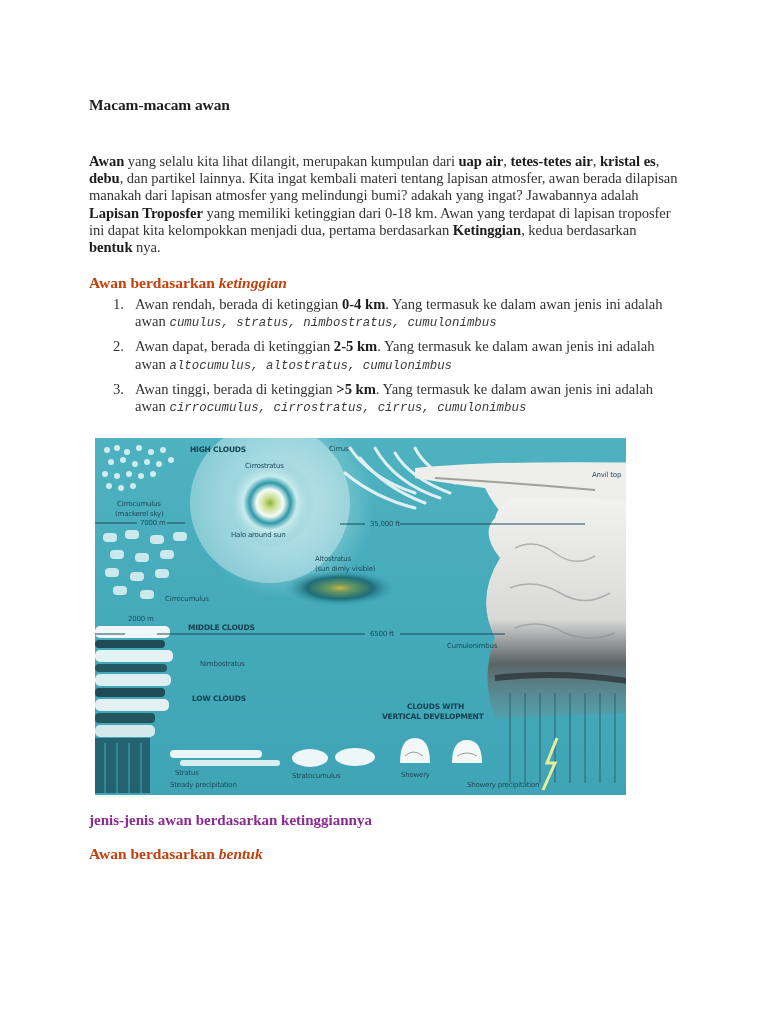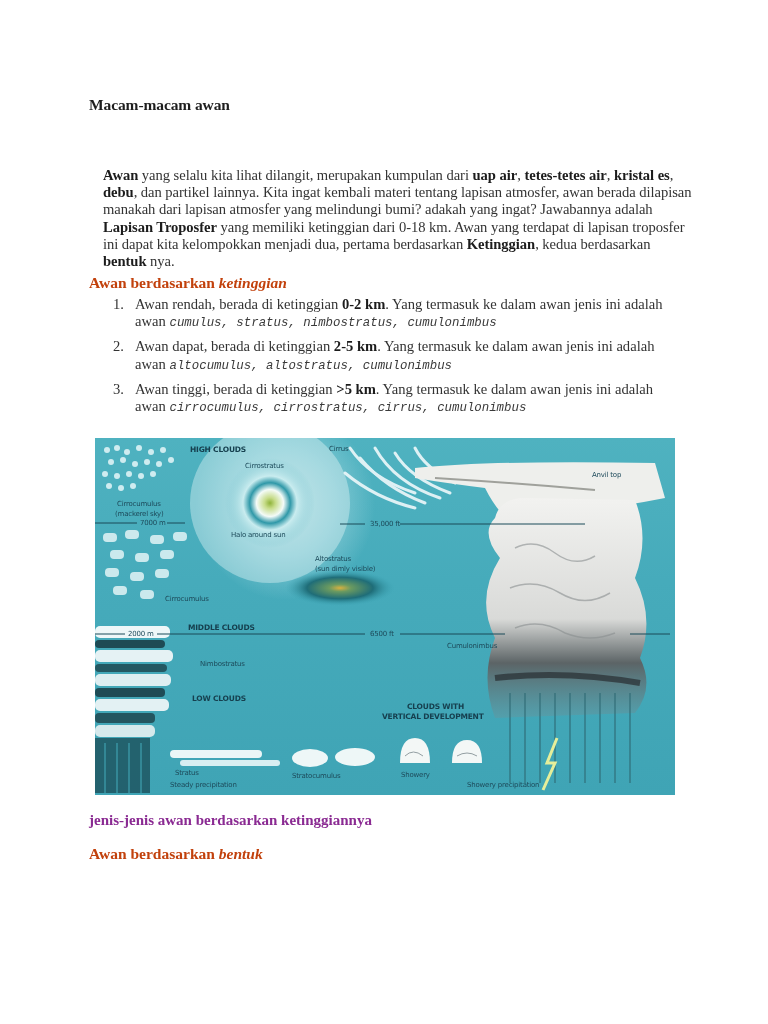--- a/index.html
+++ b/index.html
@@ -32,21 +32,21 @@
       font-family: "Liberation Serif", serif;
       font-size: 14.6px; line-height: 17.2px; color: #333;
       margin: 0; padding: 0; list-style: none;
     }
     .list li { position: relative; padding-left: 22px; margin-bottom: 6px; }
     .list .num { position: absolute; left: 0; top: 0; }
     .list i { font-family: Liberation Mono, monospace; font-size: 12.4px; color: #3a3a3a; }
     .list b { color: #1c1c1c; }
 
     .figure {
-      position: absolute; left: 95px; top: 438px; width: 580px; height: 357px;
+      position: absolute; left: 95px; top: 438px; width: 531px; height: 357px;
       overflow: hidden;
       background:
         radial-gradient(ellipse 90px 95px at 190px 67px, rgba(255,255,255,0.55) 0%, rgba(200,235,240,0.4) 55%, rgba(0,0,0,0) 100%),
         linear-gradient(180deg, #4fb2c0 0%, #46abbb 40%, #3fa4b5 100%);
       filter: blur(0.4px);
       text-align: center;
     }
     .figure .lbl {
       position: absolute; font-family: "DejaVu Sans", sans-serif;
       font-size: 7px; color: #1d4a5a; white-space: nowrap; letter-spacing: -0.2px;
@@ -57,29 +57,29 @@
       font-family: "Liberation Serif", serif; font-weight: bold;
       font-size: 15px; color: #8a2a92;
     }
   </style>
 </head>
 <body>
 
 <div class="page">
   <div class="title">Macam-macam awan</div>
 
-  <p class="intro" style="margin:14px">
+  <p class="intro" style="margin:0">
     <b>Awan</b><span> yang selalu kita lihat dilangit, merupakan kumpulan dari </span><b>uap air</b><span>, </span><b>tetes-tetes air</b><span>, </span><b>kristal es</b><span>, </span><b>debu</b><span>, dan partikel lainnya. Kita ingat kembali materi tentang lapisan atmosfer, awan berada dilapisan manakah dari lapisan atmosfer yang melindungi bumi? adakah yang ingat? Jawabannya adalah </span><b>Lapisan Troposfer</b><span> yang memiliki ketinggian dari 0-18 km. Awan yang terdapat di lapisan troposfer ini dapat kita kelompokkan menjadi dua, pertama berdasarkan </span><b>Ketinggian</b><span>, kedua berdasarkan </span><b>bentuk</b><span> nya.</span>
   </p>
 
   <div class="h2" style="top:274px"><span>Awan berdasarkan </span><i>ketinggian</i></div>
 
   <ol class="list">
     <li>
-      <span class="num">1.</span><span>Awan rendah, berada di ketinggian </span><b>0-2 km</b><span>. Yang termasuk ke dalam awan jenis ini adalah awan </span><i>cumulus, stratus, nimbostratus, cumulonimbus</i>
+      <span class="num">1.</span><span>Awan rendah, berada di ketinggian </span><b>0-4 km</b><span>. Yang termasuk ke dalam awan jenis ini adalah awan </span><i>cumulus, stratus, nimbostratus, cumulonimbus</i>
     </li>
     <li>
       <span class="num">2.</span><span>Awan dapat, berada di ketinggian </span><b>2-5 km</b><span>. Yang termasuk ke dalam awan jenis ini adalah awan </span><i>altocumulus, altostratus, cumulonimbus</i>
     </li>
     <li>
       <span class="num">3.</span><span>Awan tinggi, berada di ketinggian </span><b>&gt;5 km</b><span>. Yang termasuk ke dalam awan jenis ini adalah awan </span><i>cirrocumulus, cirrostratus, cirrus, cumulonimbus</i>
     </li>
   </ol>
 
   <div class="caption">jenis-jenis awan berdasarkan ketinggiannya</div>
@@ -234,21 +234,21 @@
   <div class="lbl" style="left:497px;top:33px">Anvil top</div>
   <div class="lbl" style="left:22px;top:62px">Cirrocumulus</div>
   <div class="lbl" style="left:20px;top:72px">(mackerel sky)</div>
   <div class="lbl" style="left:45px;top:81px">7000 m</div>
   <div class="lbl" style="left:275px;top:82px">35,000 ft</div>
   <div class="lbl" style="left:136px;top:93px">Halo around sun</div>
   <div class="lbl" style="left:220px;top:117px">Altostratus</div>
   <div class="lbl" style="left:220px;top:127px">(sun dimly visible)</div>
   <div class="lbl" style="left:70px;top:157px">Cirrocumulus</div>
   <div class="lbl caps" style="left:93px;top:185px">MIDDLE CLOUDS</div>
-  <div class="lbl" style="left:33px;top:192px">2000 m</div>
+  <div class="lbl" style="left:33px;top:177px">2000 m</div>
   <div class="lbl" style="left:275px;top:192px">6500 ft</div>
   <div class="lbl" style="left:352px;top:204px">Cumulonimbus</div>
   <div class="lbl" style="left:105px;top:222px">Nimbostratus</div>
   <div class="lbl caps" style="left:97px;top:256px">LOW CLOUDS</div>
   <div class="lbl caps" style="left:312px;top:264px">CLOUDS WITH</div>
   <div class="lbl caps" style="left:287px;top:274px">VERTICAL DEVELOPMENT</div>
   <div class="lbl" style="left:80px;top:331px">Stratus</div>
   <div class="lbl" style="left:197px;top:334px">Stratocumulus</div>
   <div class="lbl" style="left:306px;top:333px">Showery</div>
   <div class="lbl" style="left:75px;top:343px">Steady precipitation</div>

